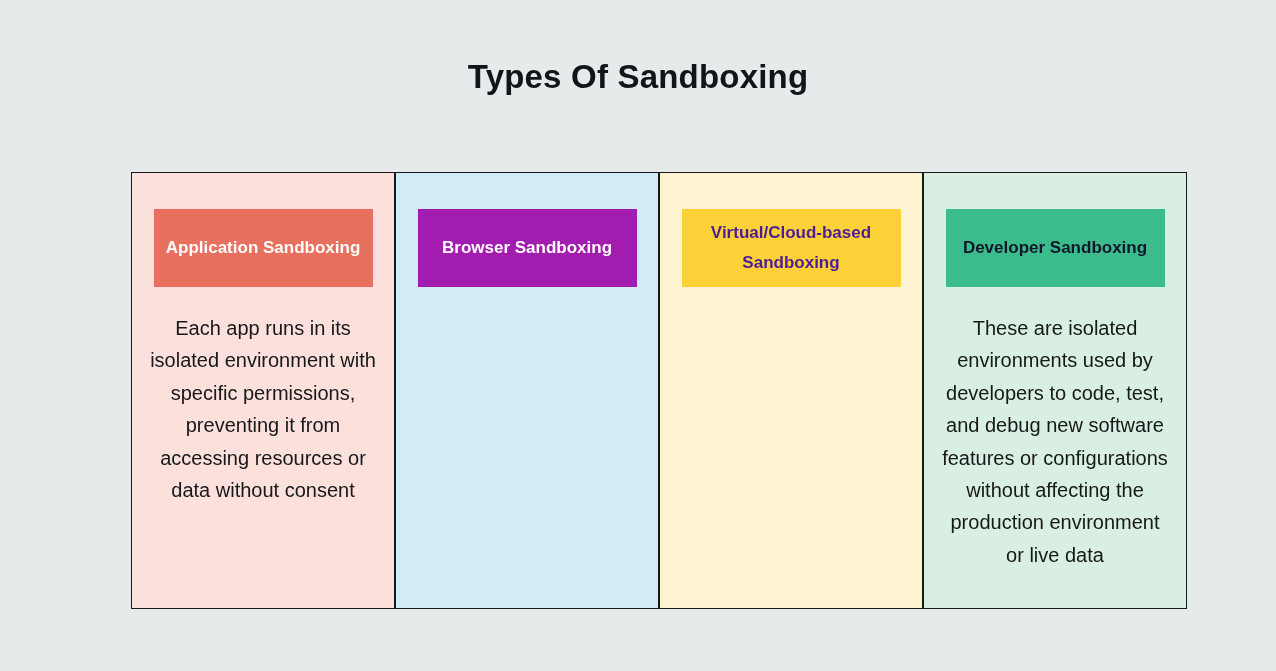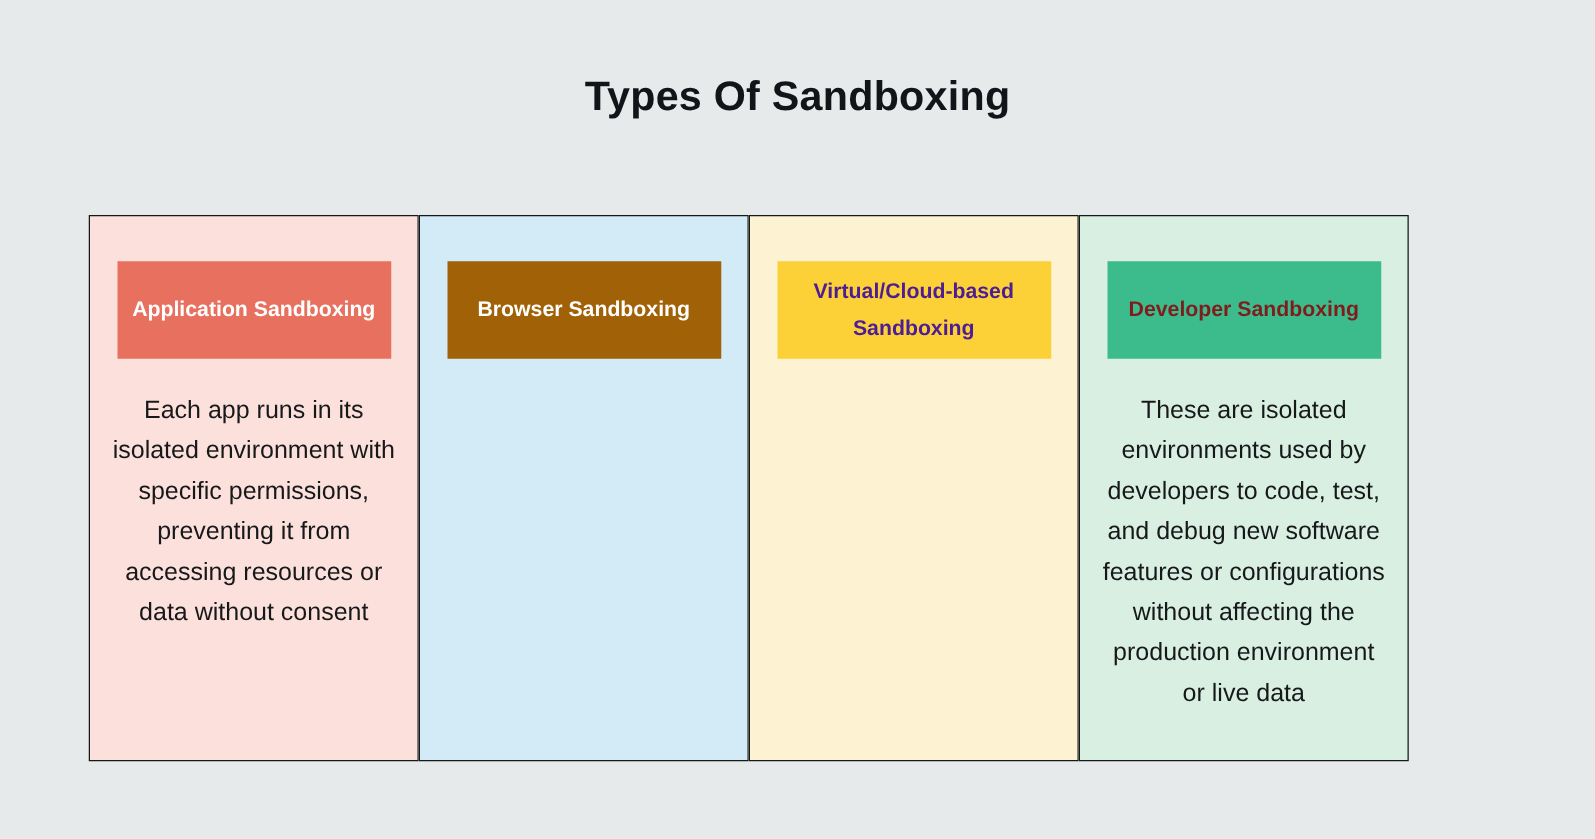--- a/index.html
+++ b/index.html
@@ -31,21 +31,21 @@
     letter-spacing: 0.2px;
   }
   .cards {
     position: absolute;
     top: 172px;
     left: 71px;
     width: 1116px;
     height: 438px;
     display: flex;
     flex-direction: row;
-    justify-content: flex-start;
+    justify-content: flex-end;
     align-items: flex-start;
   }
   .card {
     width: 264px;
     height: 437px;
     box-sizing: border-box;
     border: 1px solid #16181a;
     display: flex;
     flex-direction: column;
     align-items: center;
@@ -82,26 +82,26 @@
   <div class="page-title" style="color: rgb(17, 20, 24);">Types Of Sandboxing</div>
 
   <div class="cards">
 
     <div class="card" style="background: rgb(252, 224, 219); border-color: rgb(22, 24, 26);">
       <div class="card-header" style="background: rgb(232, 112, 95); color: rgb(255, 255, 255);">Application Sandboxing</div>
       <div class="card-body">Each app runs in its isolated environment with specific permissions, preventing it from accessing resources or data without consent</div>
     </div>
 
     <div class="card" style="background: rgb(211, 234, 247); border-color: rgb(22, 24, 26);">
-      <div class="card-header" style="background: #a16207; color: rgb(255, 255, 255);">Browser Sandboxing</div>
+      <div class="card-header" style="background: #a21caf; color: rgb(255, 255, 255);">Browser Sandboxing</div>
     </div>
 
     <div class="card" style="background: rgb(253, 243, 210); border-color: rgb(22, 24, 26);">
       <div class="card-header" style="background: rgb(252, 209, 56); color: #4c1d95;">Virtual/Cloud-based Sandboxing</div>
     </div>
 
     <div class="card" style="background: rgb(216, 239, 226); border-color: rgb(22, 24, 26);">
-      <div class="card-header" style="background: rgb(60, 188, 141); color: #7f1d1d;">Developer Sandboxing</div>
+      <div class="card-header" style="background: rgb(60, 188, 141); color: #0f172a;">Developer Sandboxing</div>
       <div class="card-body">These are isolated environments used by developers to code, test, and debug new software features or configurations without affecting the production environment or live data</div>
     </div>
 
   </div>
 </div>
 
 </body></html>

